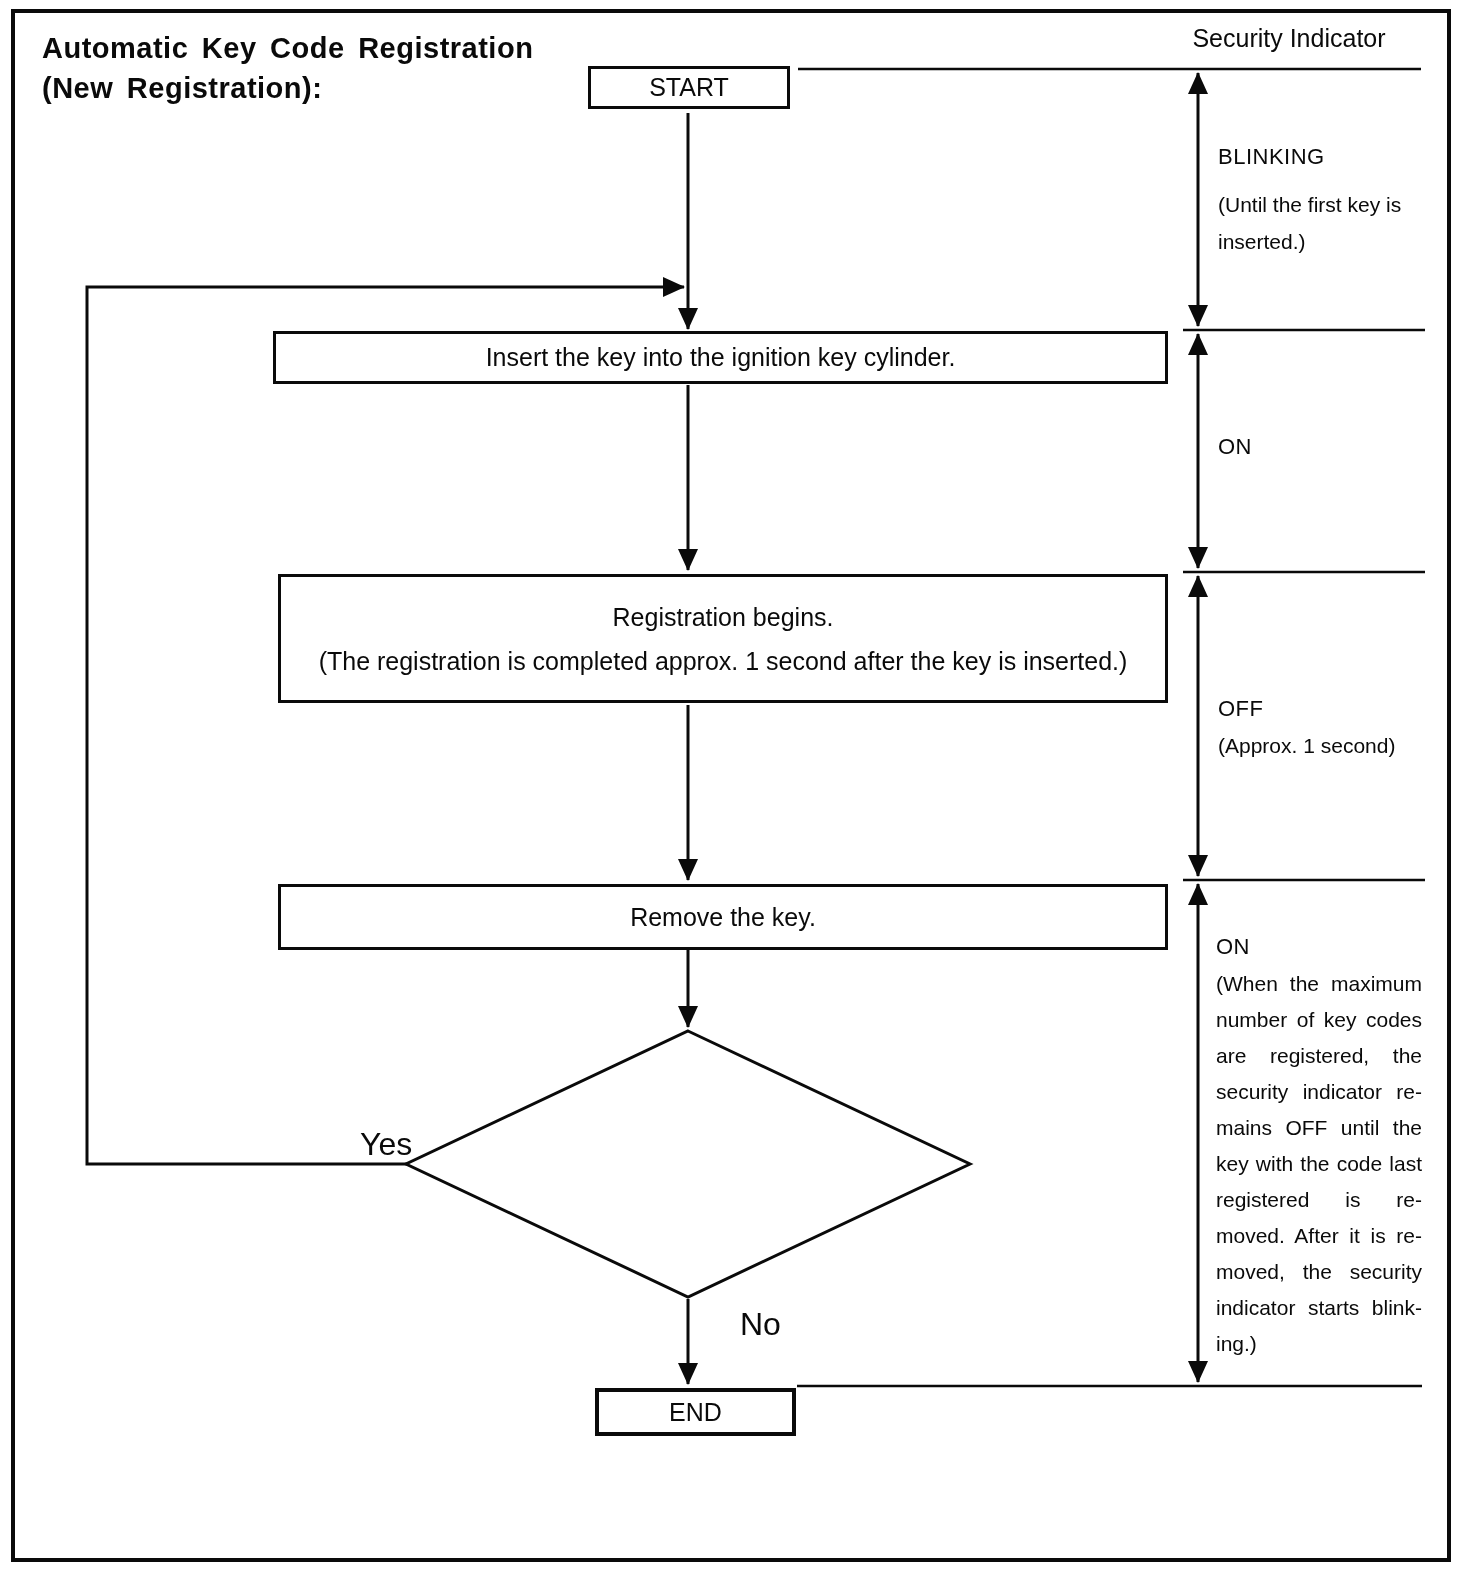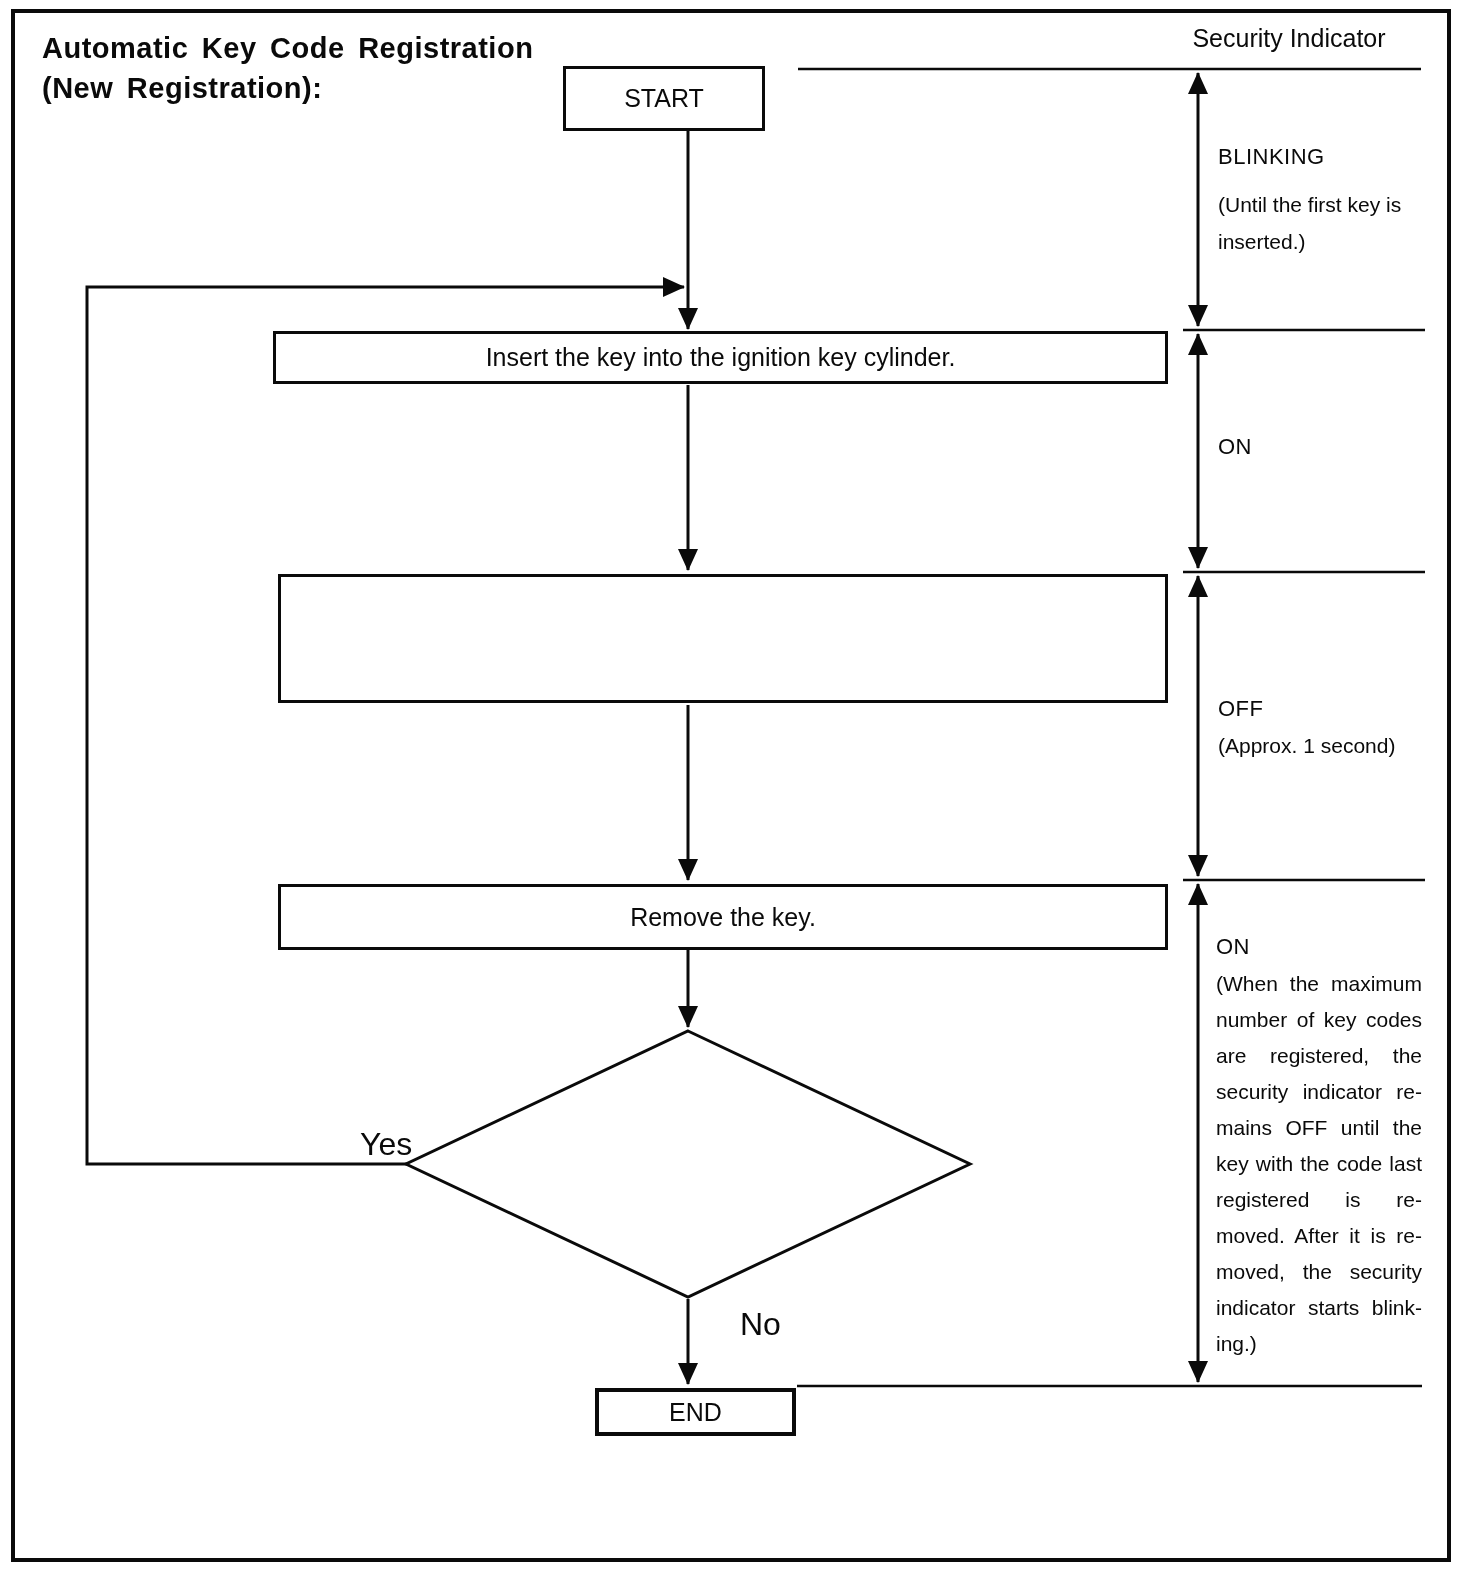--- a/index.html
+++ b/index.html
@@ -48,21 +48,21 @@
   .node {
     position: absolute;
     background: #ffffff;
     border: 3px solid #0a0a0a;
     display: flex;
     align-items: center;
     justify-content: center;
     text-align: center;
     font-size: 25px;
   }
-  .node.start  { left: 563px; top: 66px;  width: 202px; height: 65px; }
+  .node.start  { left: 588px; top: 66px;  width: 202px; height: 43px; }
   .node.insert { left: 273px; top: 331px; width: 895px; height: 53px; }
   .node.reg    { left: 278px; top: 574px; width: 890px; height: 129px;
                  flex-direction: column; line-height: 44px; }
   .node.remove { left: 278px; top: 884px; width: 890px; height: 66px; }
   .node.end    { left: 587px; top: 1388px; width: 201px; height: 48px; border-width: 4px; margin-left: 8px; }
 
   .decision-text {
     left: 438px; top: 1149px; width: 500px;
     text-align: center;
     font-size: 26px;
@@ -129,20 +129,22 @@
     <line x1="1198" y1="334" x2="1198" y2="568" stroke="#0a0a0a" stroke-width="3" marker-start="url(#arr)" marker-end="url(#arr)"></line>
     <line x1="1198" y1="576" x2="1198" y2="876" stroke="#0a0a0a" stroke-width="3" marker-start="url(#arr)" marker-end="url(#arr)"></line>
     <line x1="1198" y1="884" x2="1198" y2="1382" stroke="#0a0a0a" stroke-width="3" marker-start="url(#arr)" marker-end="url(#arr)"></line>
   </svg>
 
   <div class="node start">START</div>
 
   <div class="node insert">Insert the key into the ignition key cylinder.</div>
 
   <div class="node reg">
+    <div>Registration begins.</div>
+    <div>(The registration is completed approx. 1 second after the key is inserted.)</div>
   </div>
 
   <div class="node remove">Remove the key.</div>
 
 
   <div class="node end">END</div>
 
   <div class="abs branch-lbl yes">Yes</div>
   <div class="abs branch-lbl no">No</div>
 

